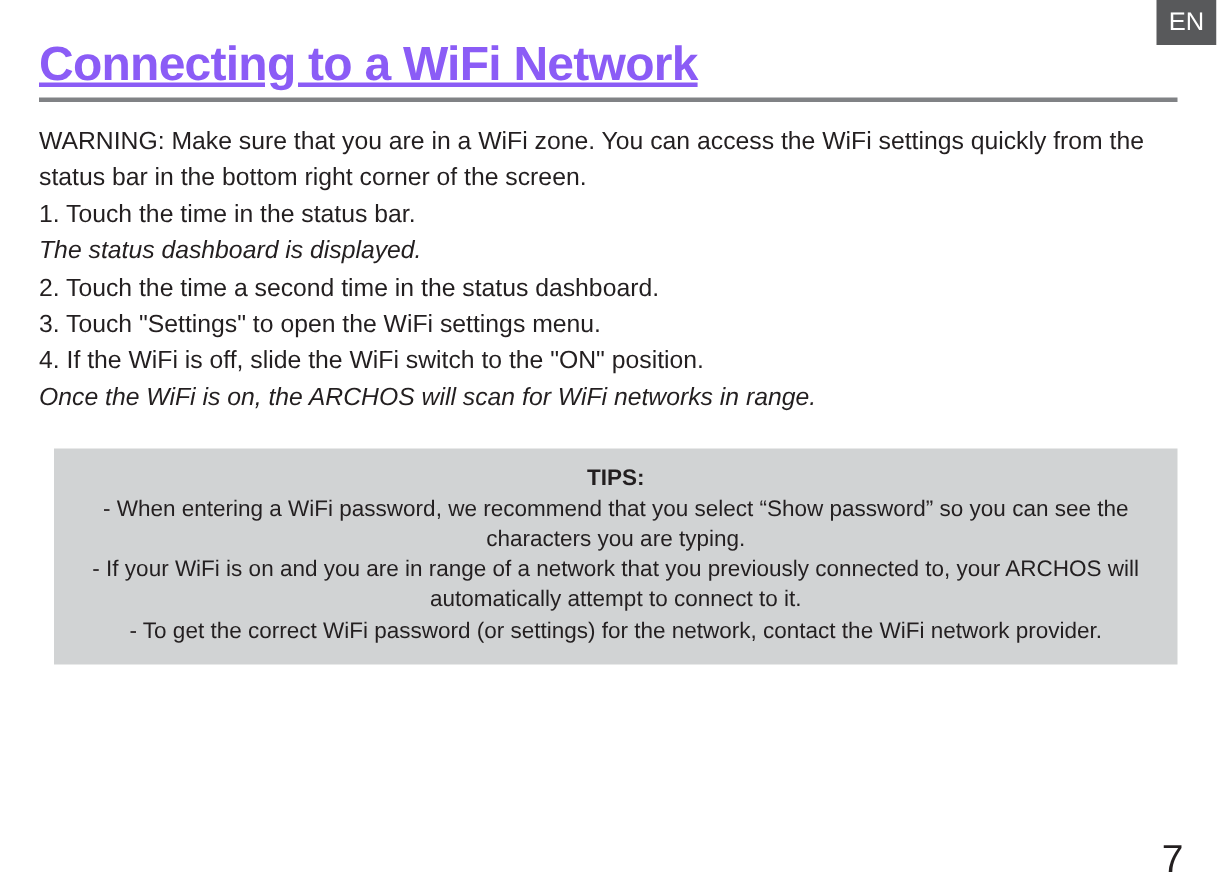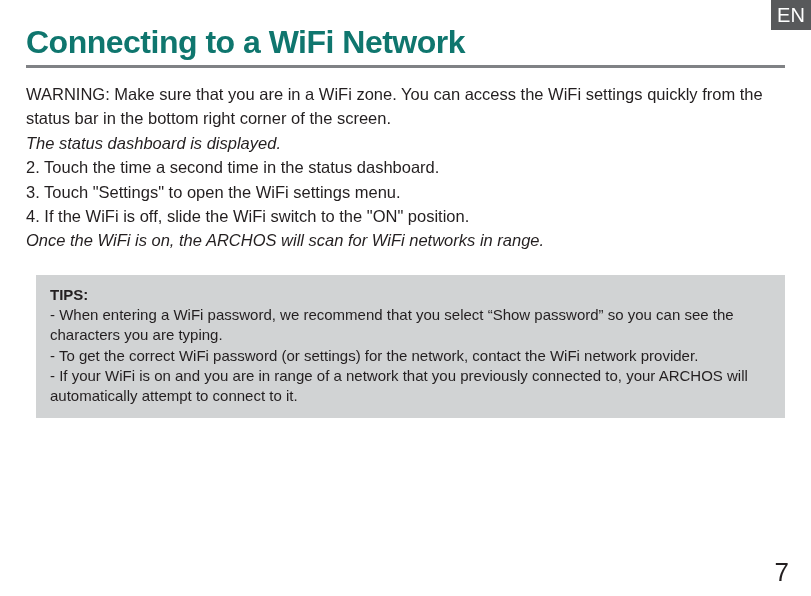--- a/index.html
+++ b/index.html
@@ -12,52 +12,54 @@
     color: #231f20;
   }
   .lang-tab {
     position: absolute;
     top: 0;
     right: 0;
     width: 40px;
     height: 30px;
     background: #58595b;
     color: #fff;
-    font-size: 20px;
+    font-size: 17px;
     display: flex;
     align-items: center;
     justify-content: center;
     font-weight: 400;
   }
   .content {
     padding: 24px 26px 0 26px;
   }
   h1 {
     font-size: 32px;
     font-weight: 700;
-    color: #0f766e;
+    color: #8b5cf6;
     letter-spacing: -0.5px;
     border-bottom: 3px solid #808285;
     padding-bottom: 4px;
     margin-bottom: 14px;
+    text-decoration: underline;
   }
   .body-text {
     font-size: 16.5px;
     line-height: 1.48;
     color: #231f20;
   }
   .body-text p { margin: 0; }
   .body-text .italic { font-style: italic; }
   .tips-box {
     background: #d1d3d4;
     margin: 22px 0 0 10px;
     padding: 10px 14px 12px 14px;
     font-size: 15px;
     line-height: 1.35;
     color: #231f20;
+    text-align: center;
   }
   .tips-box .tips-title { font-weight: 700; }
   .tips-box .tip-line { padding-left: 0; }
   .page-num {
     position: absolute;
     bottom: 8px;
     right: 22px;
     font-size: 26px;
     color: #231f20;
   }
@@ -65,28 +67,29 @@
 </head>
 <body>
 
 <div class="lang-tab">EN</div>
 
 <div class="content">
   <h1>Connecting to a WiFi Network</h1>
 
   <div class="body-text">
     <p>WARNING:  Make sure that you are in a WiFi zone. You can access the WiFi settings quickly from the status bar in the bottom right corner of the screen.</p>
+    <p>1. Touch the time in the status bar.</p>
     <p class="italic">The status dashboard is displayed.</p>
     <p>2. Touch the time a second time in the status dashboard.</p>
     <p>3. Touch "Settings" to open the WiFi settings menu.</p>
     <p>4. If the WiFi is off, slide the WiFi switch to the "ON" position.</p>
     <p class="italic">Once the WiFi is on, the ARCHOS will scan for WiFi networks in range.</p>
   </div>
 
   <div class="tips-box">
     <div class="tips-title">TIPS:</div>
     <div class="tip-line">-    When entering a WiFi password, we recommend that you select “Show password” so you can see the characters you are typing.</div>
+    <div class="tip-line">-    If your WiFi is on and you are in range of a network that you previously connected to, your ARCHOS will automatically attempt to connect to it.</div>
     <div class="tip-line">-    To get the correct WiFi password (or settings) for the network, contact the WiFi network provider.</div>
-    <div class="tip-line">-    If your WiFi is on and you are in range of a network that you previously connected to, your ARCHOS will automatically attempt to connect to it.</div>
   </div>
 </div>
 
 <div class="page-num">7</div>
 
 </body></html>

